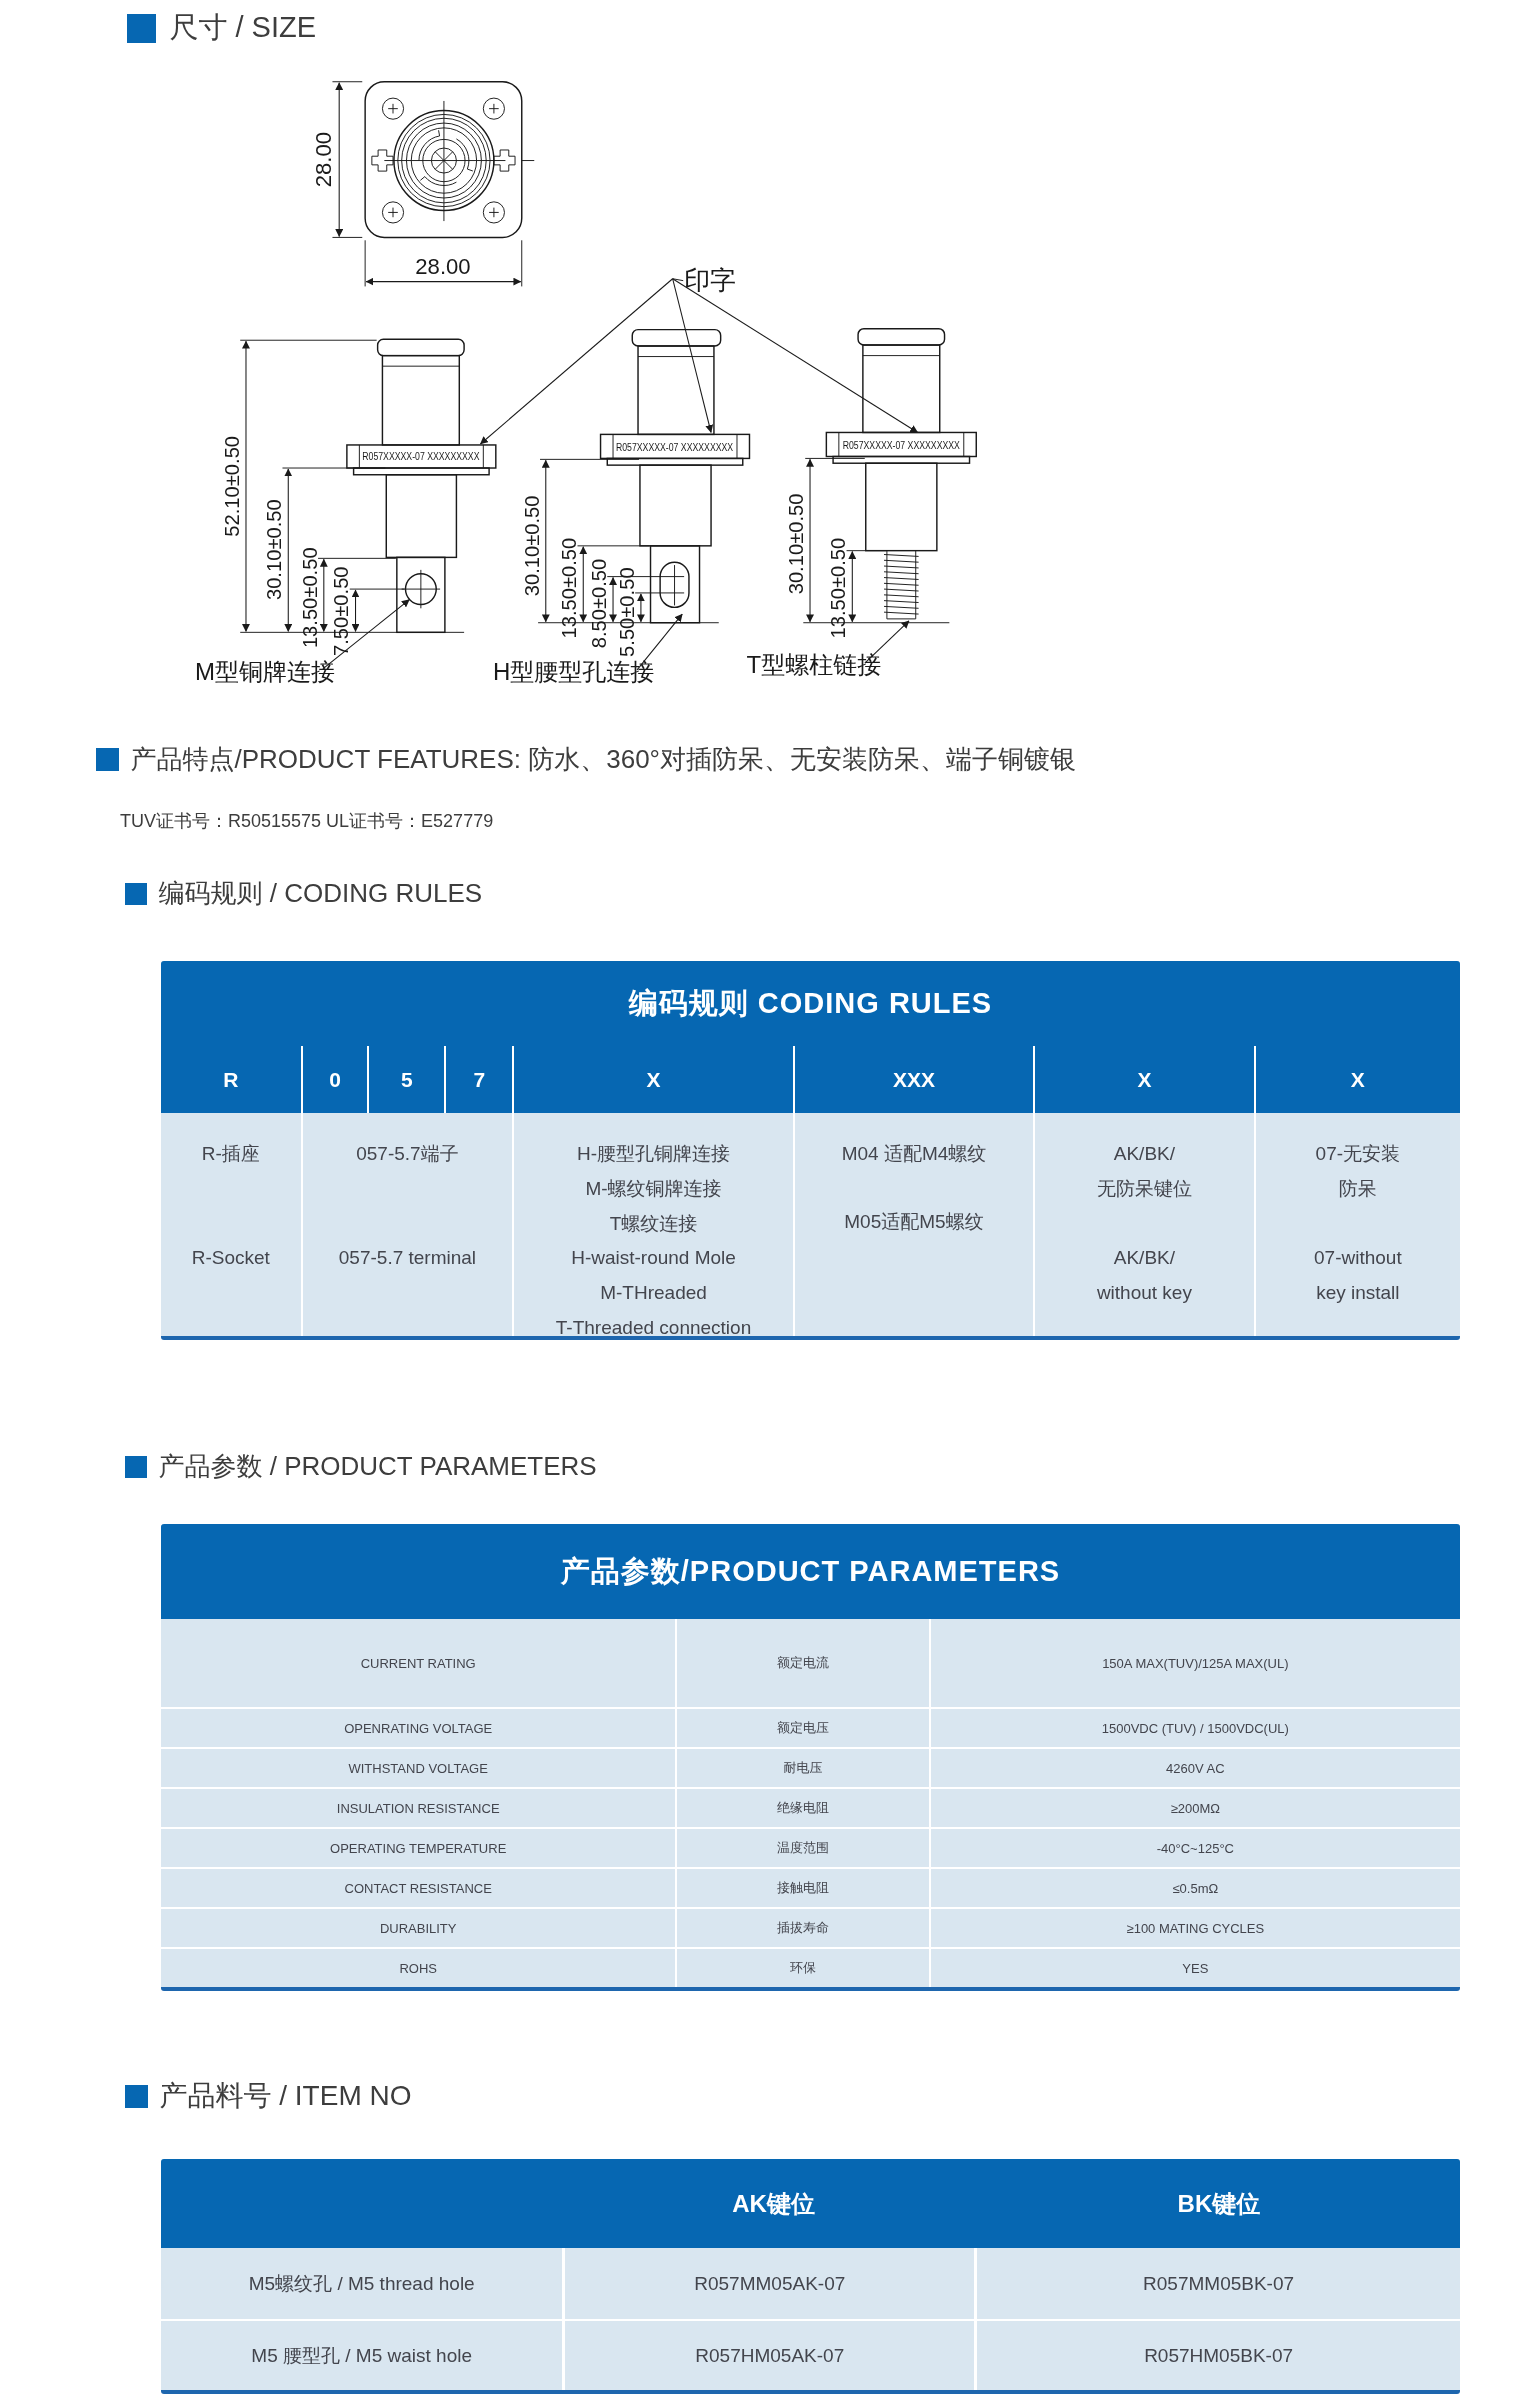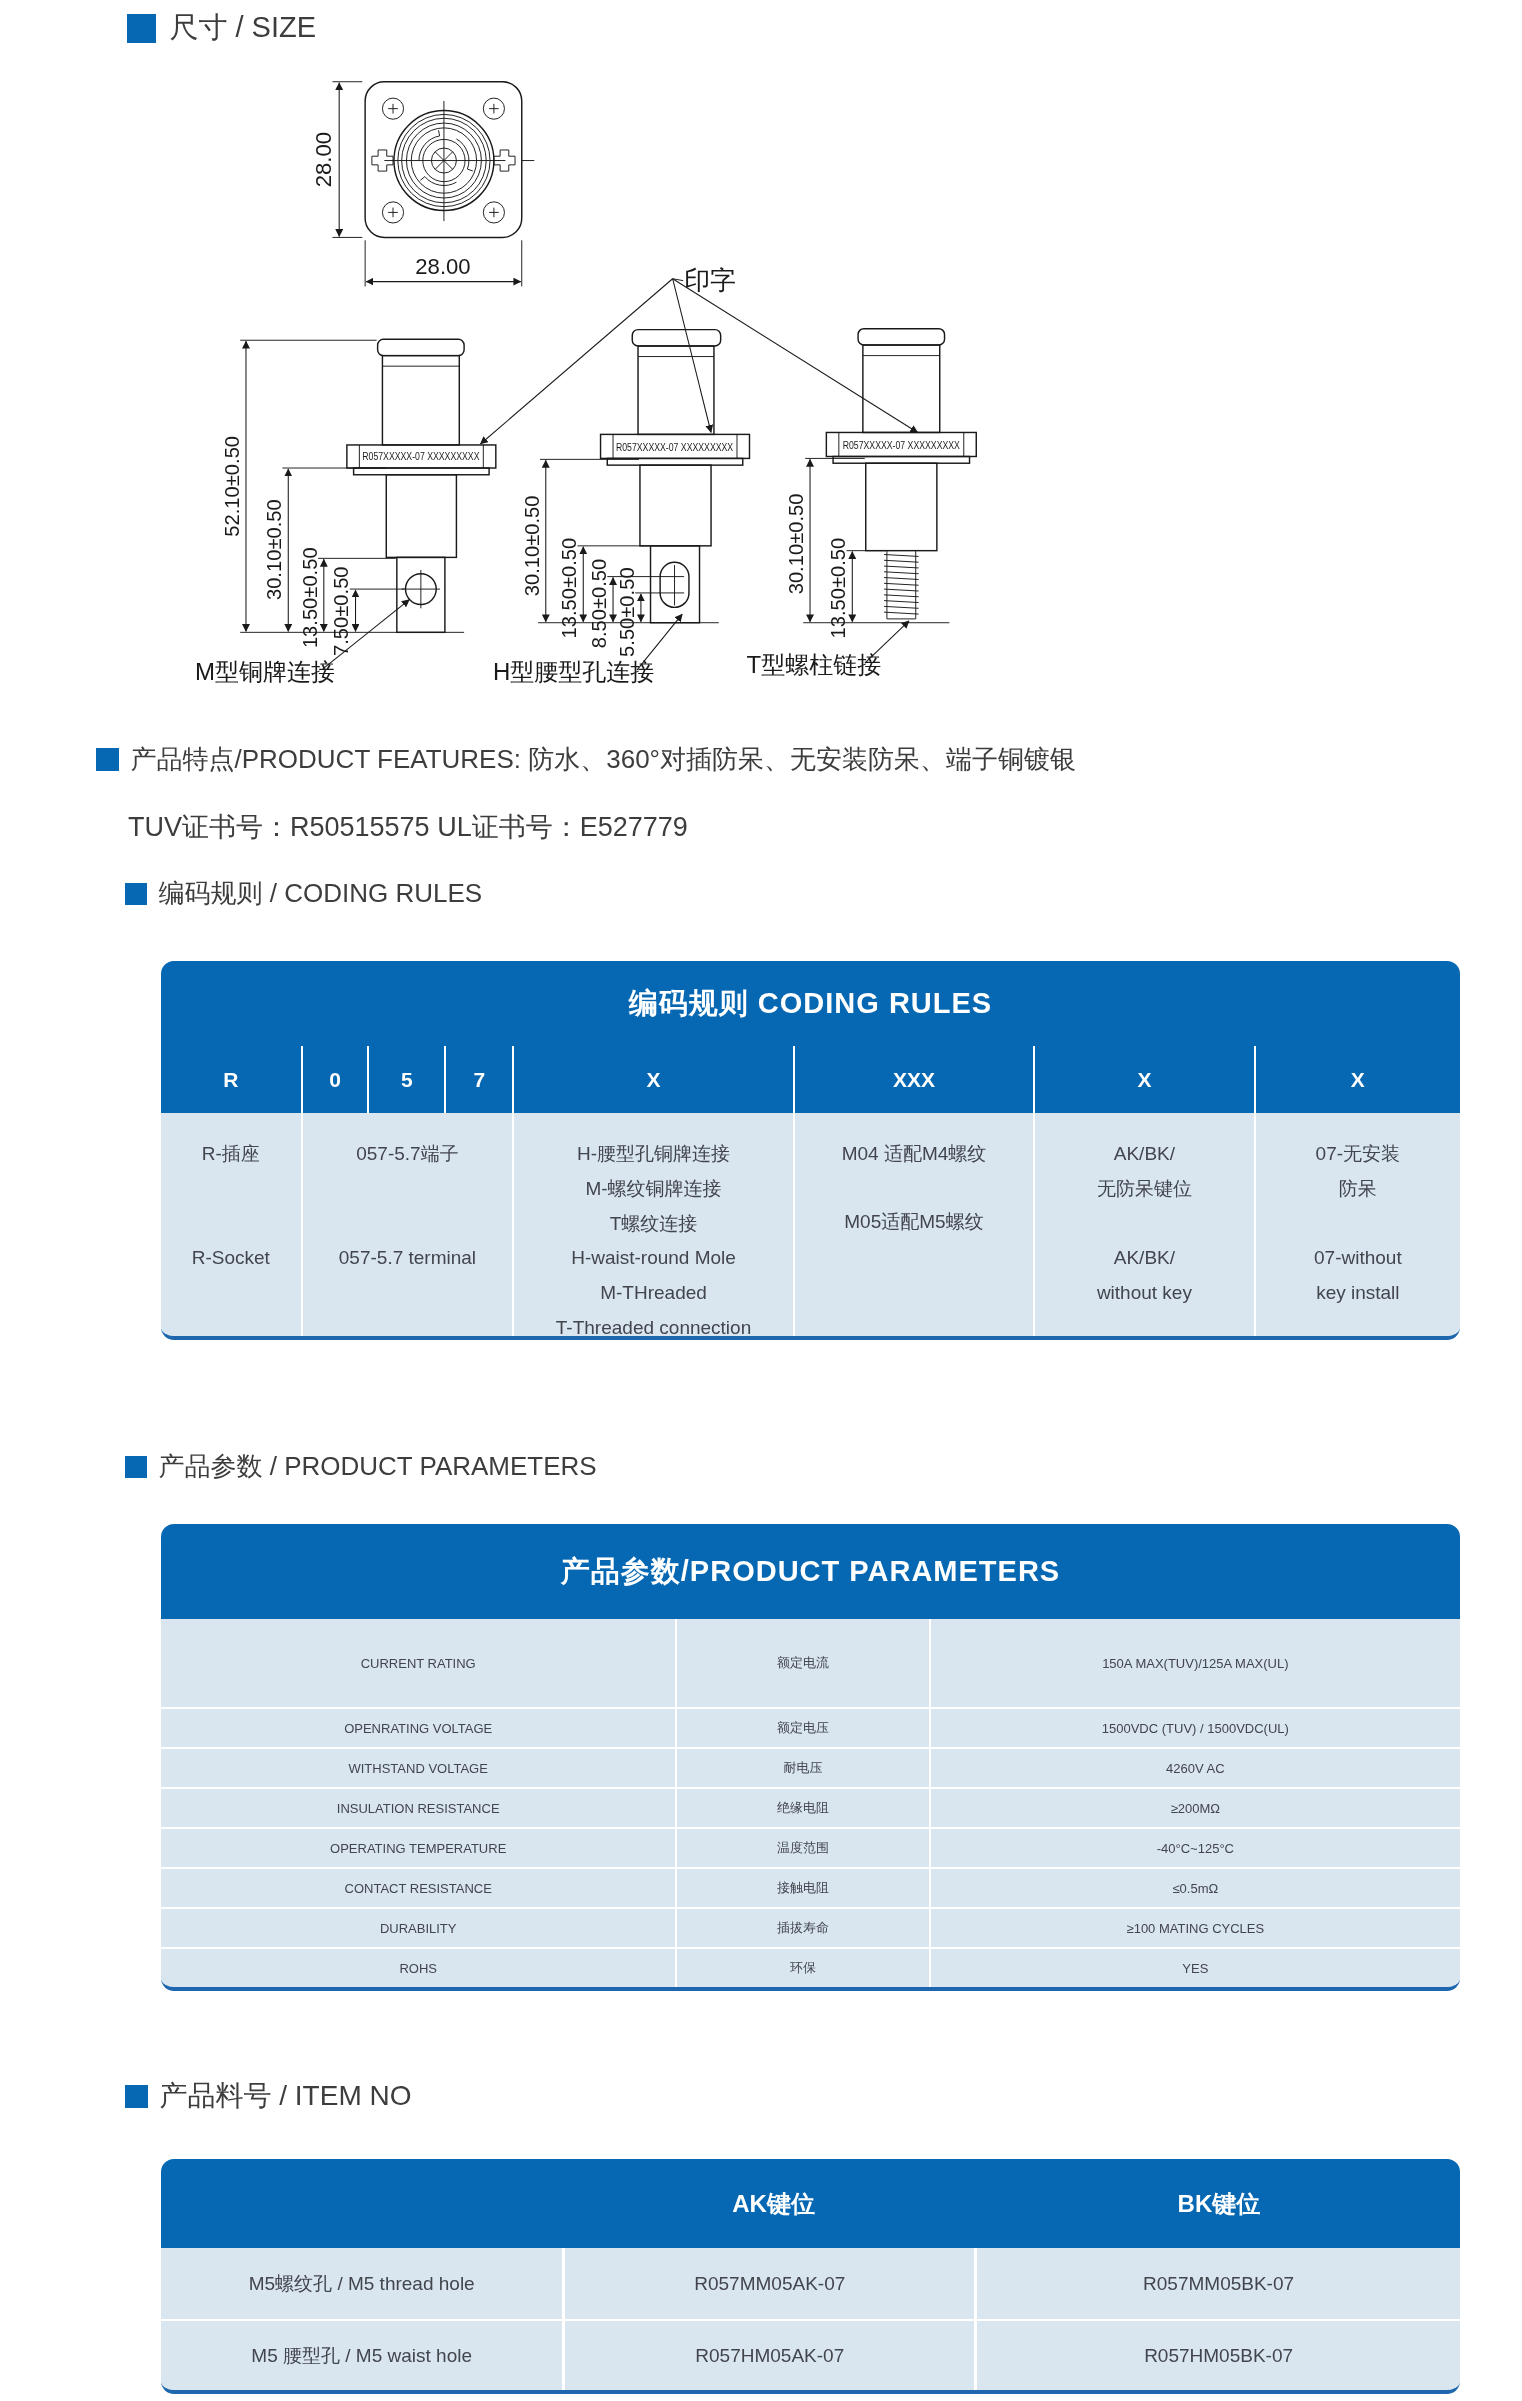--- a/index.html
+++ b/index.html
@@ -6,21 +6,21 @@
   html,body { background:#fff; }
   body {
     width:1523px; height:2402px; position:relative; overflow:hidden;
     font-family:"Liberation Sans", sans-serif; color:#3c3c43;
   }
   .abs { position:absolute; }
   .sec-header { position:absolute; display:flex; align-items:center; color:#3d3d3d; white-space:nowrap; }
   .sec-header .sq { display:inline-block; background:var(--accent); flex:0 0 auto; }
   .sec-text { white-space:nowrap; }
 
-  .tbl { position:absolute; left:161px; width:1299px; border-radius:13px; overflow:hidden;
+  .tbl { position:absolute; left:161px; width:1299px; border-radius:3px; overflow:hidden;
          background:var(--light); border-bottom:4.8px solid #1E66AE; }
   .tbl-title { background:var(--accent); color:#fff; font-weight:bold; font-size:29px;
                display:flex; align-items:center; justify-content:center; letter-spacing:1px; }
 
   .code-head { display:grid; grid-template-columns:10.7fr 5.1fr 5.9fr 5.2fr 21.5fr 18.4fr 16.9fr 15.8fr;
                height:67px; background:var(--accent); }
   .code-head > div { display:flex; align-items:center; justify-content:center; color:#fff;
                      font-weight:bold; font-size:21px; border-left:2.9px solid #fff; }
   .code-head > div:first-child { border-left:none; }
   .code-body { display:grid; grid-template-columns:10.7fr 16.2fr 21.5fr 18.4fr 16.9fr 15.8fr;
@@ -232,21 +232,21 @@
 <div class="sec-header" style="left:127px; top:8px; font-size:29px; gap:13.4px">
   <span class="sq" style="width:29px;height:29px"></span>
   <span class="sec-text">尺寸 / SIZE</span>
 </div>
 
 <div class="sec-header" style="left:96px; top:742px; font-size:26px; gap:11.5px">
   <span class="sq" style="width:23px;height:23px"></span>
   <span class="sec-text">产品特点/PRODUCT FEATURES: 防水、360°对插防呆、无安装防呆、端子铜镀银</span>
 </div>
 
-<div class="abs" style="left:128px; top:809px; font-size:27px; color:#3d3d3d; white-space:nowrap">TUV证书号：R50515575 UL证书号：E527779</div>
+<div class="abs" style="left:120px; top:809px; font-size:18px; color:#3d3d3d; white-space:nowrap">TUV证书号：R50515575 UL证书号：E527779</div>
 
 <div class="sec-header" style="left:125px; top:876px; font-size:26px; gap:11.5px">
   <span class="sq" style="width:22px;height:22px"></span>
   <span class="sec-text">编码规则 / CODING RULES</span>
 </div>
 
 <div class="tbl" style="top:961px">
   <div class="tbl-title" style="height:85px">编码规则 CODING RULES</div>
   <div class="code-head">
     <div>R</div>

